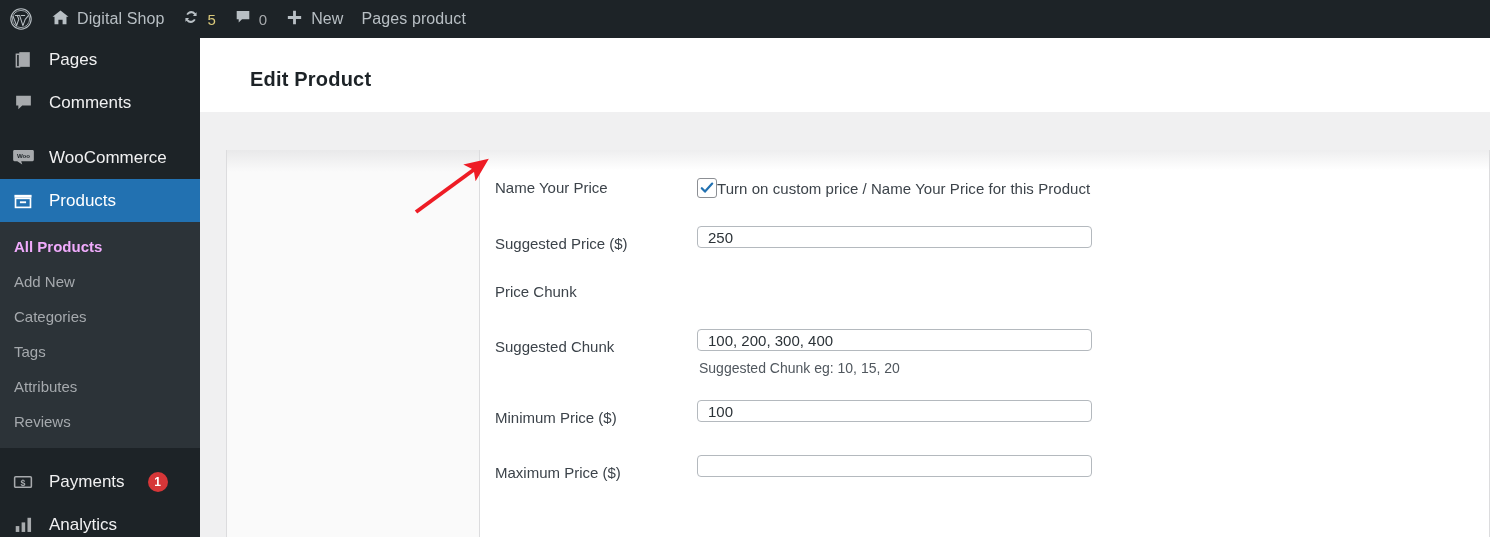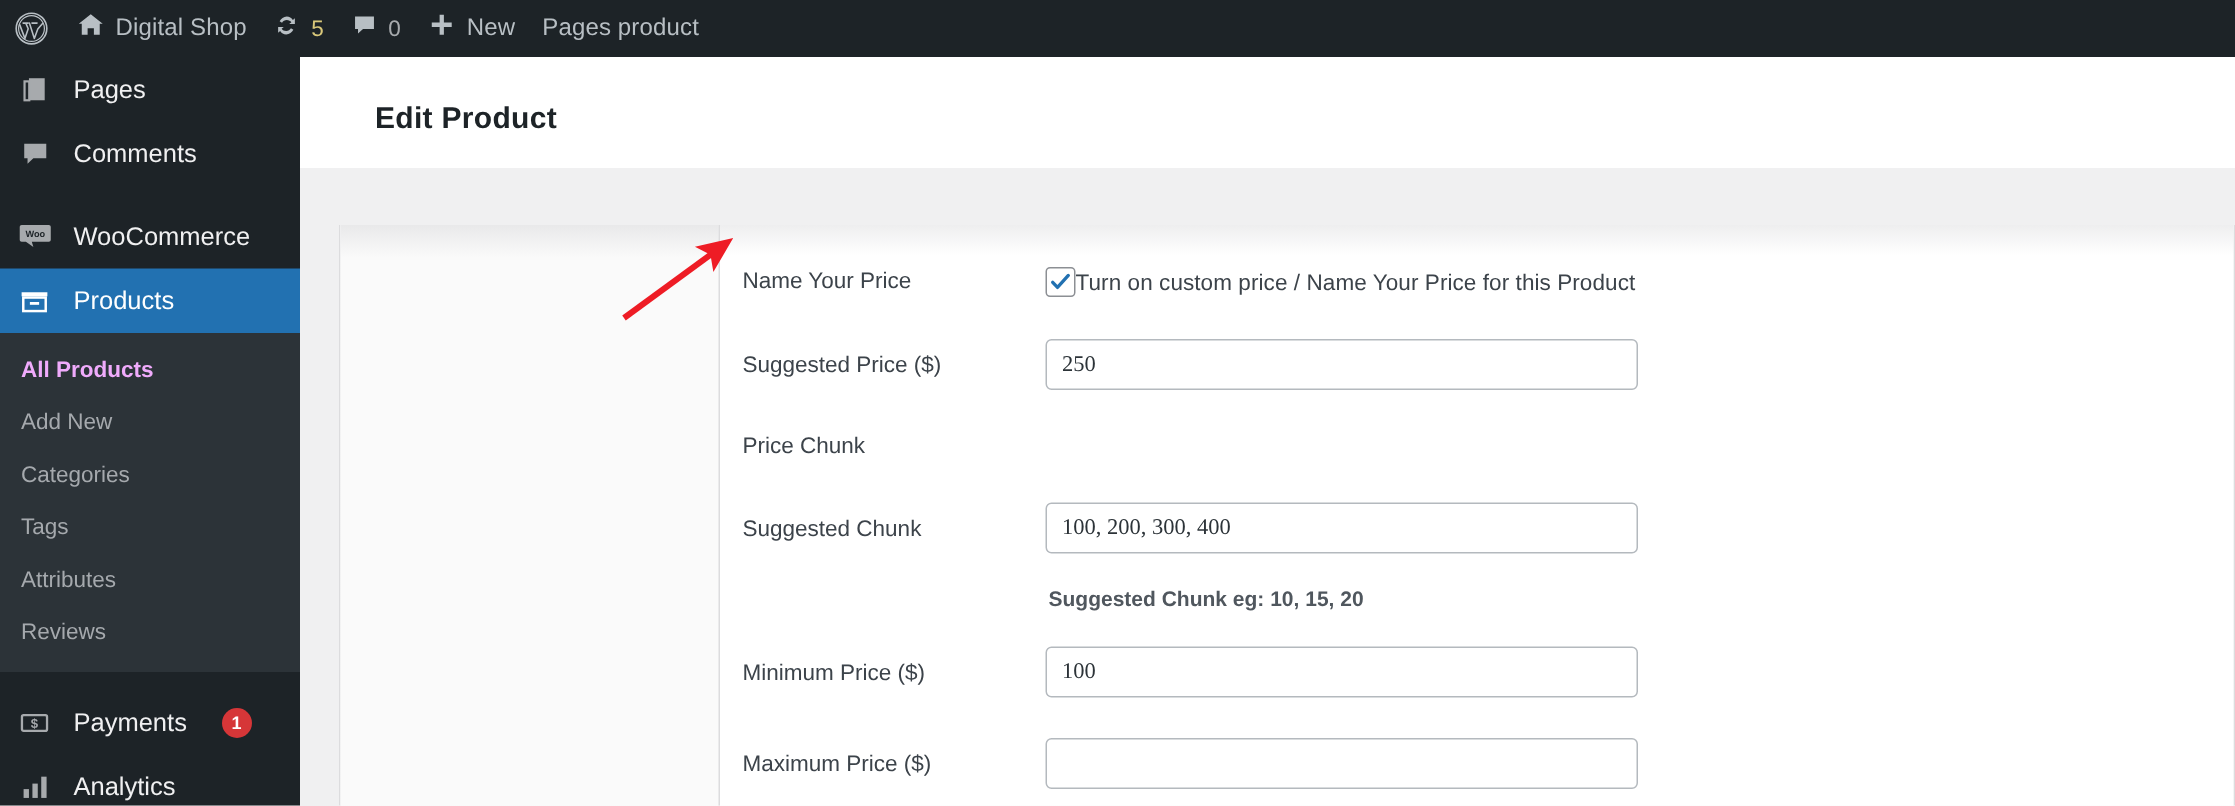--- a/index.html
+++ b/index.html
@@ -178,36 +178,35 @@
   }
   .cb-box svg { display: block; }
   .cb-text {
     font-size: 15px;
     color: #3c434a;
     letter-spacing: .05px;
   }
 
   .txtinput {
     width: 395px;
-    height: 34px;
+    height: 22px;
     border: 1px solid #b4b9be;
     border-radius: 4px;
     background: #fff;
     padding: 0 10px;
-    font-family: Liberation Serif, serif;
+    font-family: Liberation Sans, sans-serif;
     font-size: 15px;
     color: #2c3338;
     outline: none;
   }
   .helptext {
     font-size: 14px;
     color: #50575e;
-    margin-top: 22px;
+    margin-top: 9px;
     padding-left: 2px;
-    font-weight: bold;
   }
 
   
   #arrow {
     position: absolute;
     left: 0; top: 0;
     width: 1490px; height: 537px;
     pointer-events: none;
     z-index: 60;
   }

